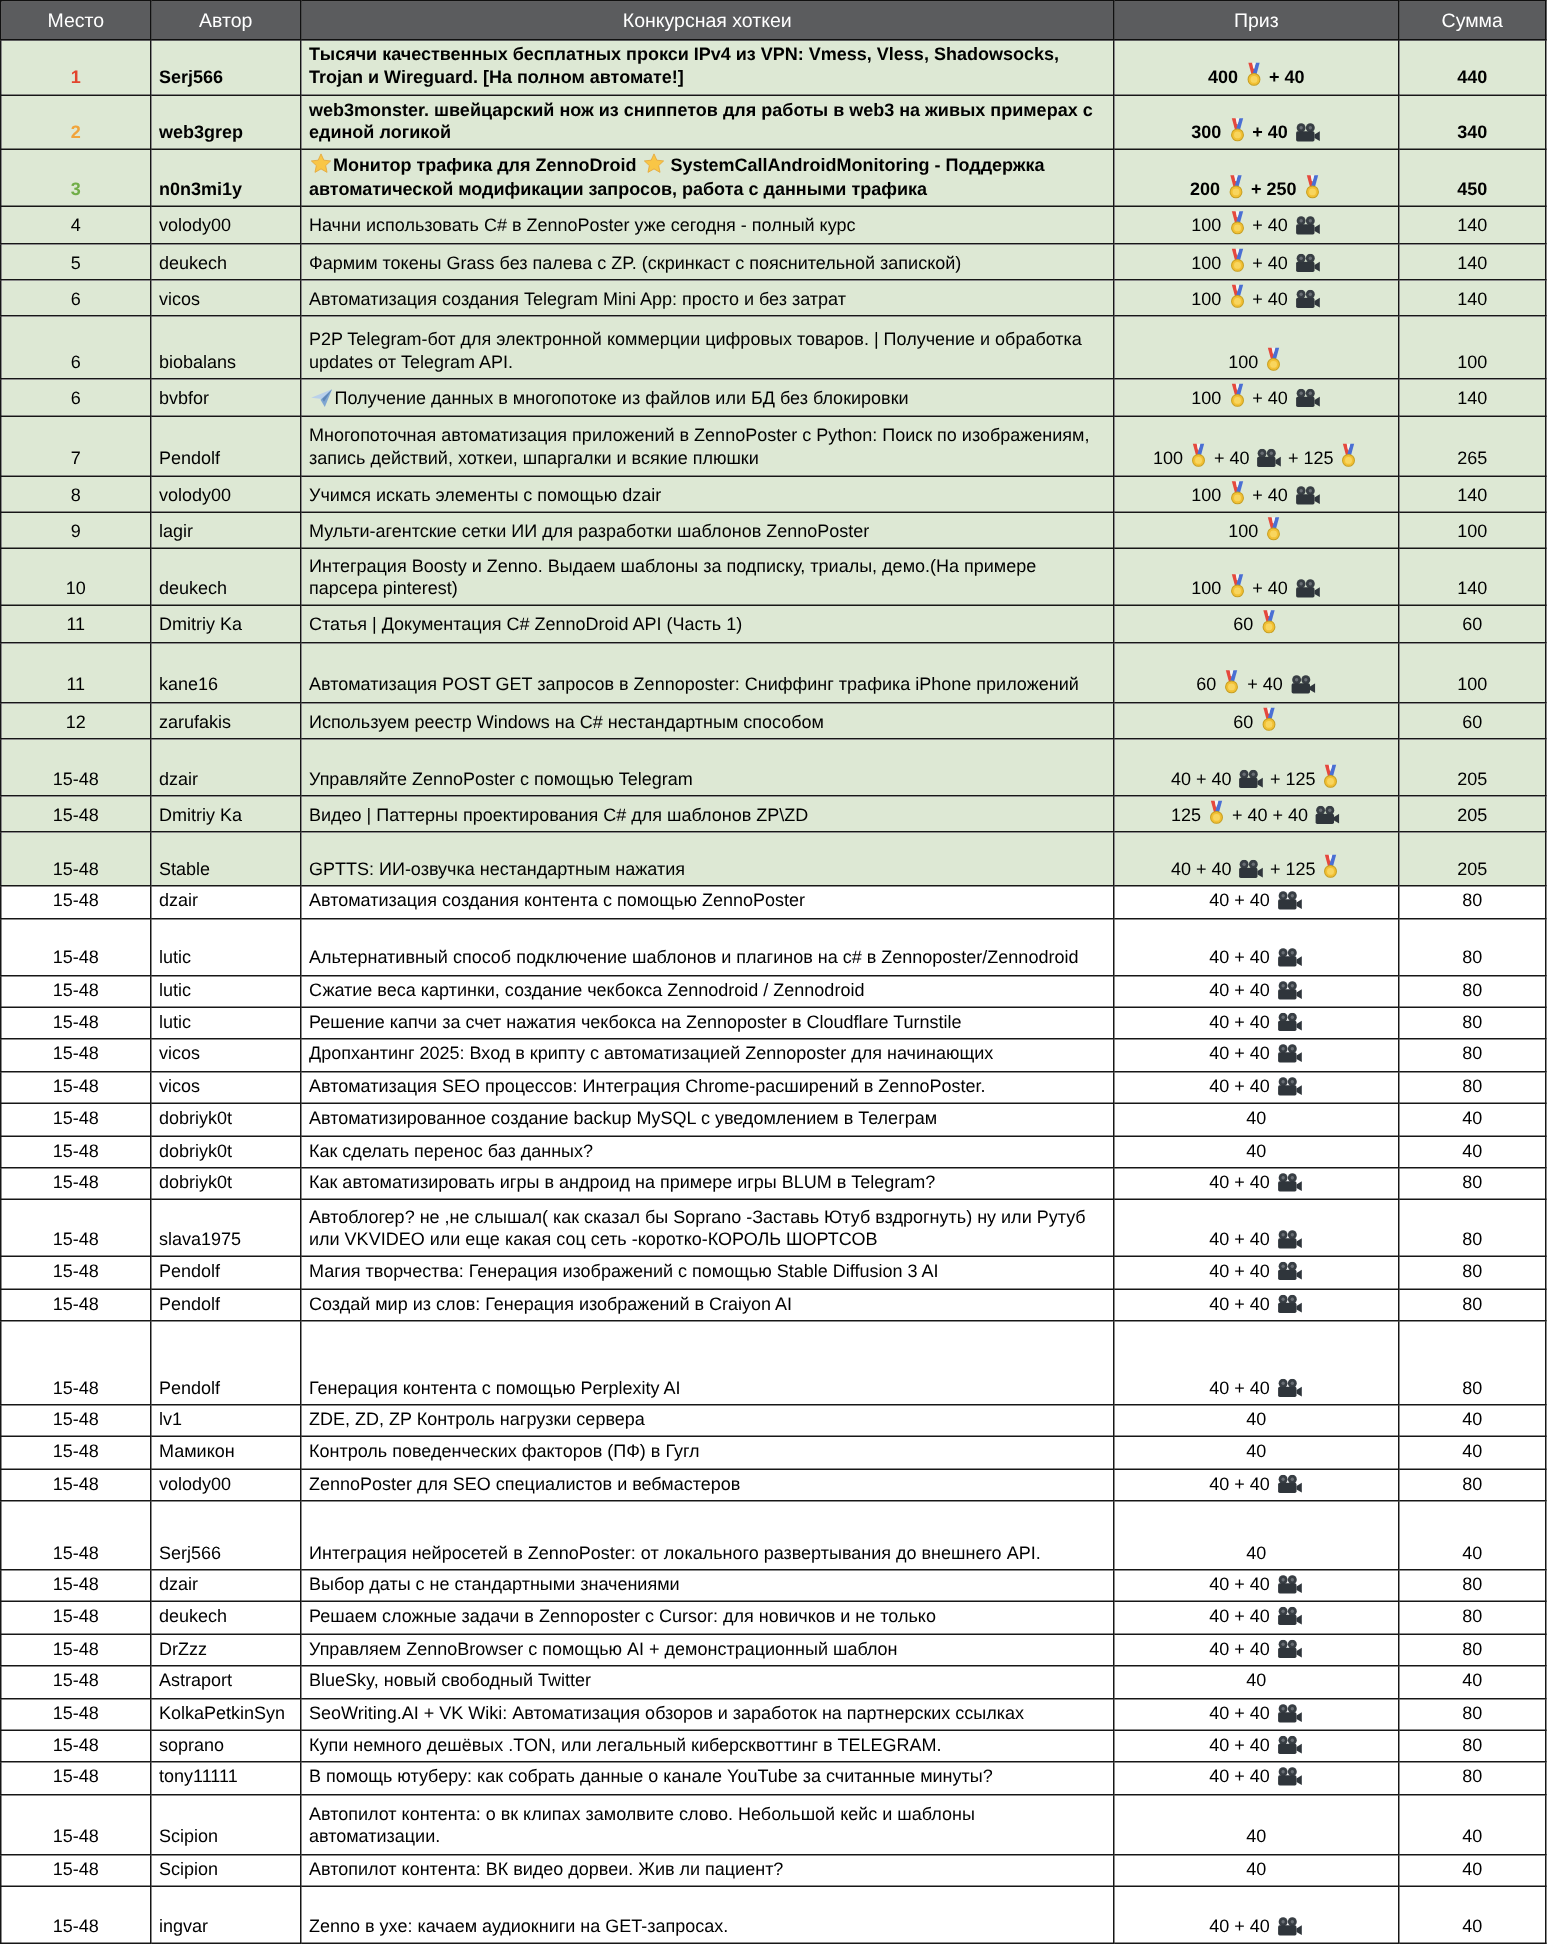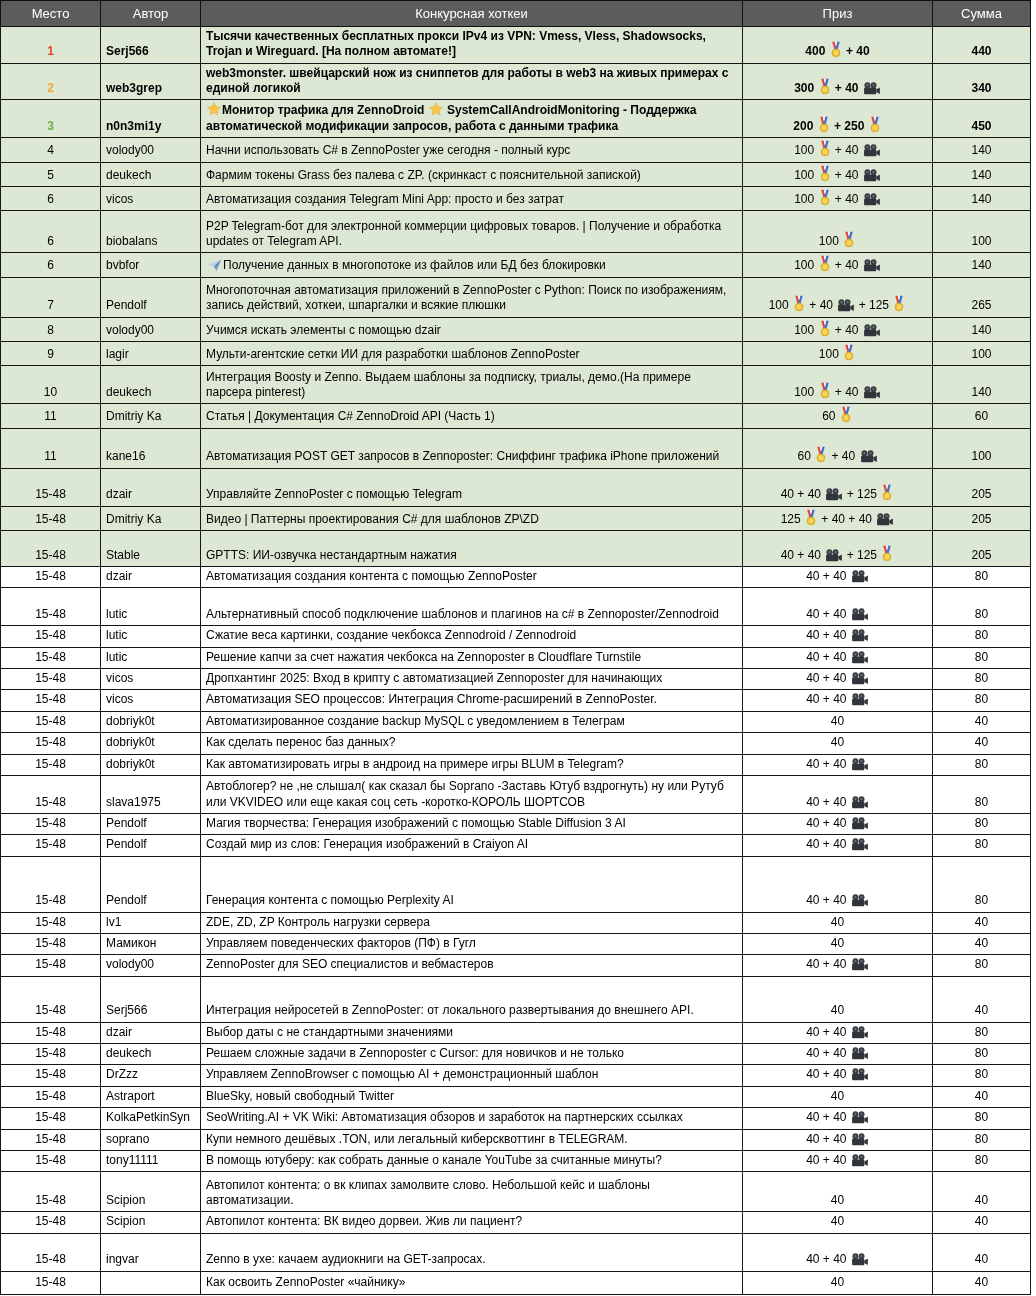--- a/index.html
+++ b/index.html
@@ -230,20 +230,29 @@
           <td class="c-place">11</td>
           <td class="c-author">kane16</td>
           <td class="c-work">Автоматизация POST GET запросов в Zennoposter: Сниффинг трафика iPhone приложений</td>
           <td class="c-prize">60 <svg class="ic ic-medal">
               <use href="#ic-medal" xlink:href="#ic-medal"></use>
             </svg> + 40 <svg class="ic ic-camera">
               <use href="#ic-camera" xlink:href="#ic-camera"></use>
             </svg></td>
           <td class="c-sum">100</td>
         </tr>
+        <tr class="green" style="height: 20px;">
+          <td class="c-place">12</td>
+          <td class="c-author">zarufakis</td>
+          <td class="c-work">Используем реестр Windows на C# нестандартным способом</td>
+          <td class="c-prize">60 <svg class="ic ic-medal">
+              <use href="#ic-medal" xlink:href="#ic-medal"></use>
+            </svg></td>
+          <td class="c-sum">60</td>
+        </tr>
         <tr class="green" style="height: 38px;">
           <td class="c-place">15-48</td>
           <td class="c-author">dzair</td>
           <td class="c-work">Управляйте ZennoPoster с помощью Telegram</td>
           <td class="c-prize">40 + 40 <svg class="ic ic-camera">
               <use href="#ic-camera" xlink:href="#ic-camera"></use>
             </svg> + 125 <svg class="ic ic-medal">
               <use href="#ic-medal" xlink:href="#ic-medal"></use>
             </svg></td>
           <td class="c-sum">205</td>
@@ -386,21 +395,21 @@
         <tr class="white" style="height: 20px;">
           <td class="c-place">15-48</td>
           <td class="c-author">lv1</td>
           <td class="c-work">ZDE, ZD, ZP Контроль нагрузки сервера</td>
           <td class="c-prize">40</td>
           <td class="c-sum">40</td>
         </tr>
         <tr class="white" style="height: 20px;">
           <td class="c-place">15-48</td>
           <td class="c-author">Мамикон</td>
-          <td class="c-work">Управляем поведенческих факторов (ПФ) в Гугл</td>
+          <td class="c-work">Контроль поведенческих факторов (ПФ) в Гугл</td>
           <td class="c-prize">40</td>
           <td class="c-sum">40</td>
         </tr>
         <tr class="white" style="height: 20px;">
           <td class="c-place">15-48</td>
           <td class="c-author">volody00</td>
           <td class="c-work">ZennoPoster для SEO специалистов и вебмастеров</td>
           <td class="c-prize">40 + 40 <svg class="ic ic-camera">
               <use href="#ic-camera" xlink:href="#ic-camera"></use>
             </svg></td>

